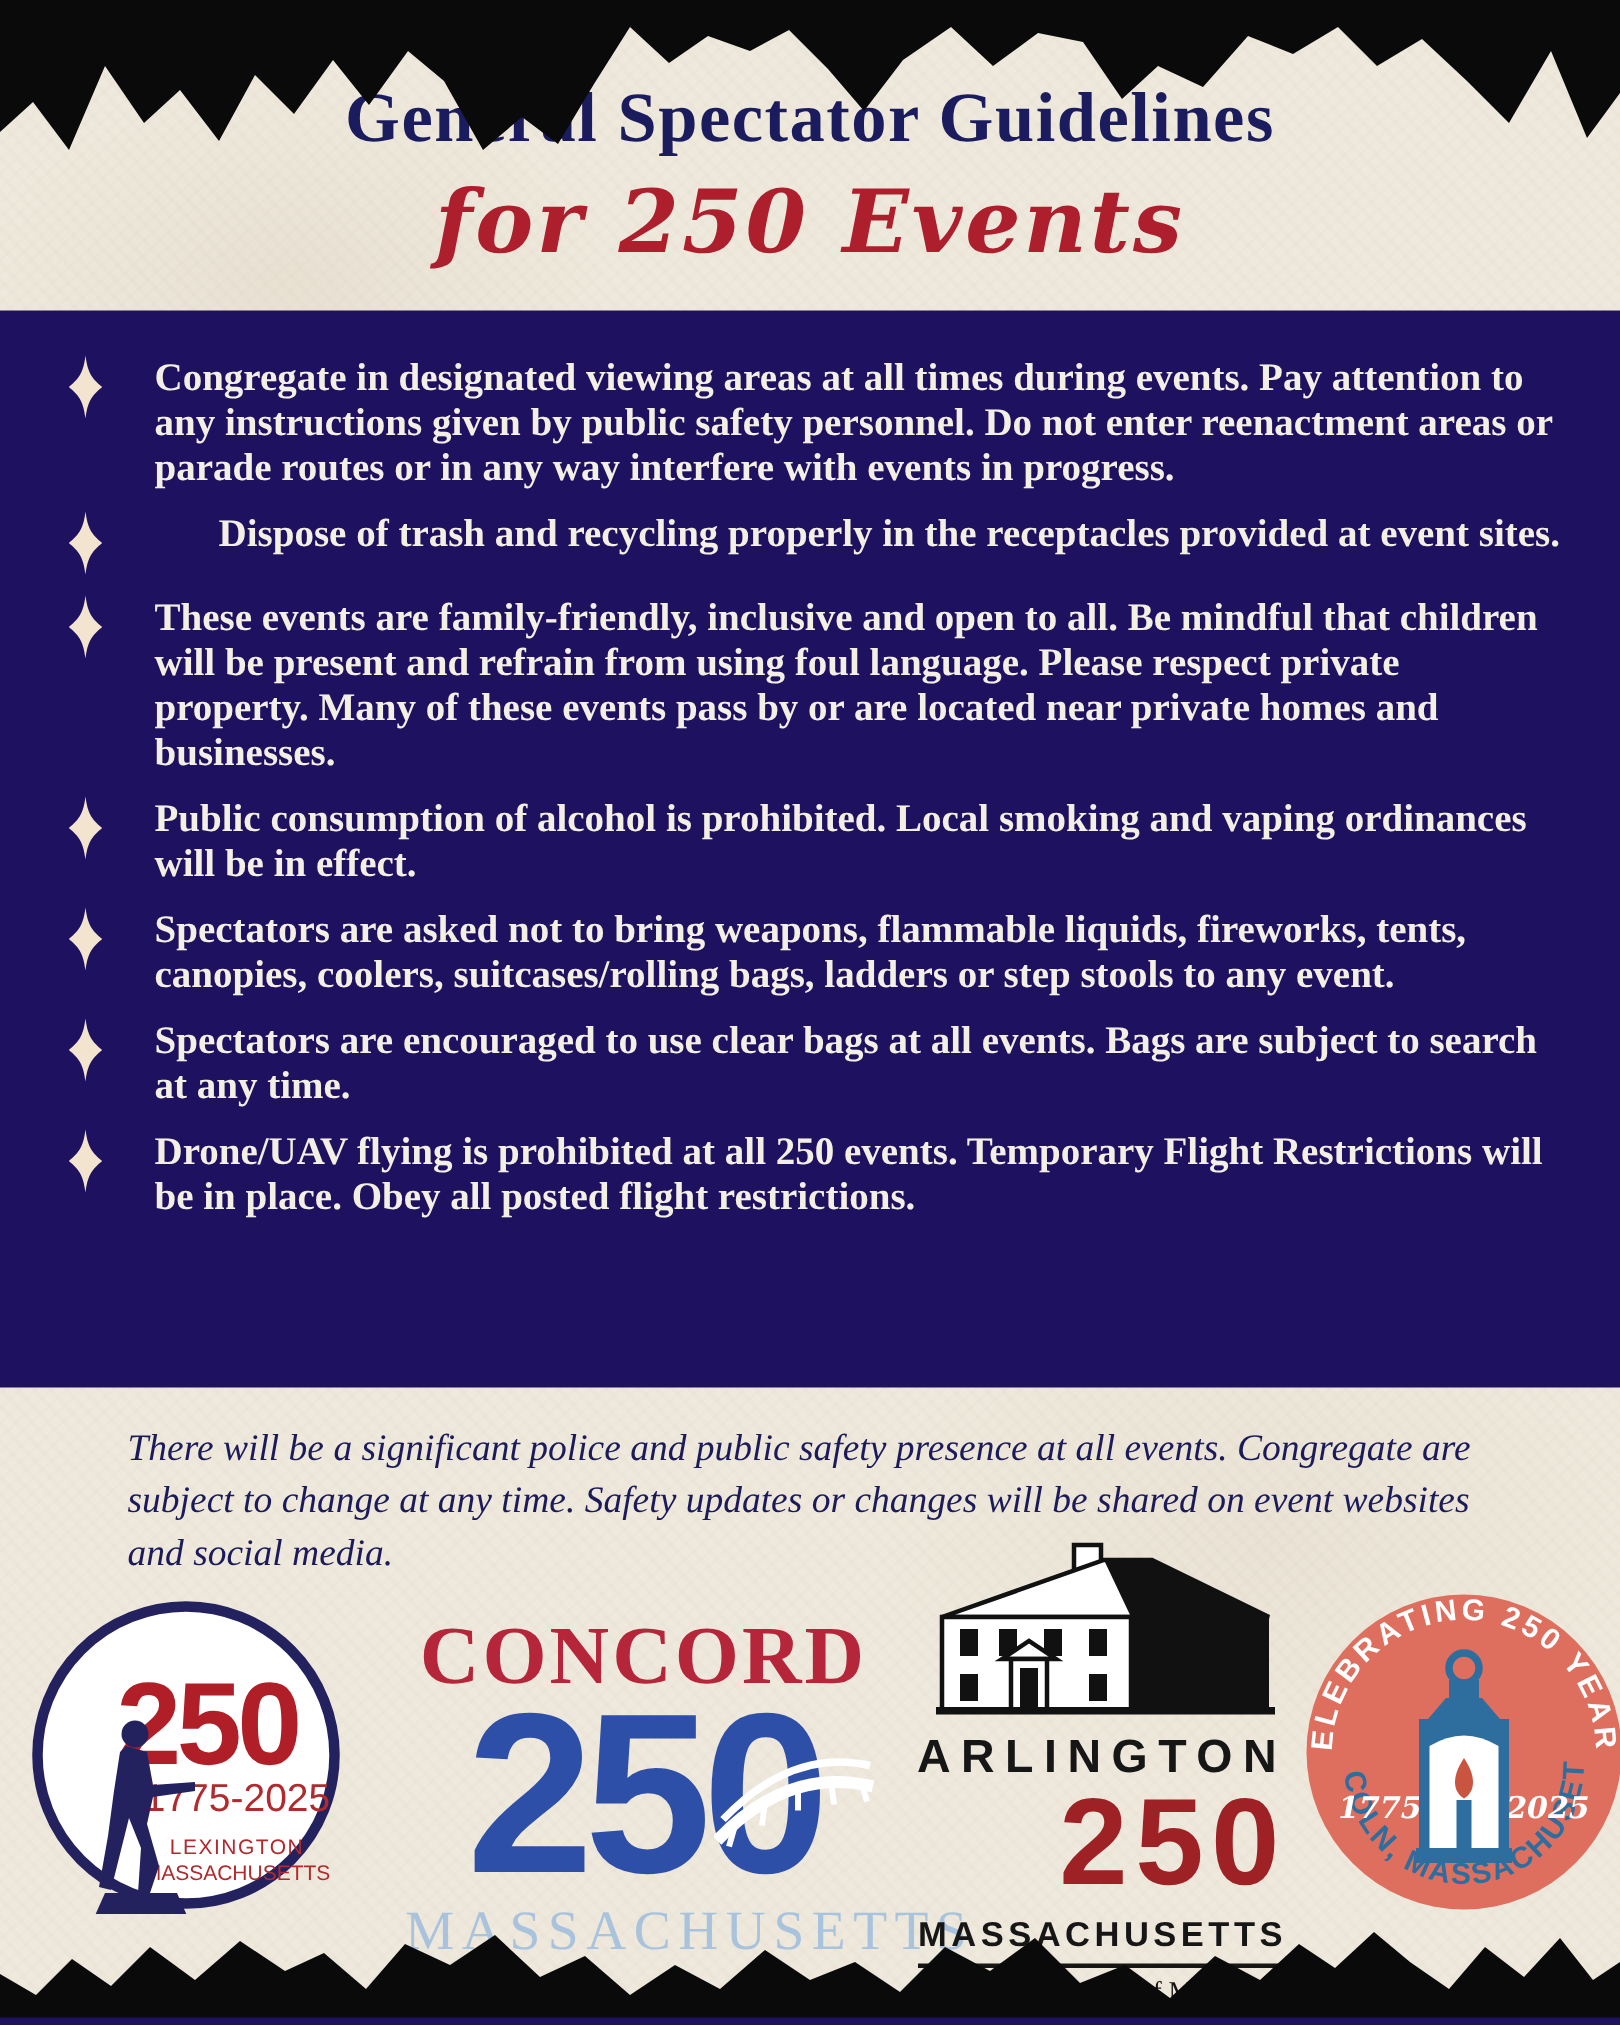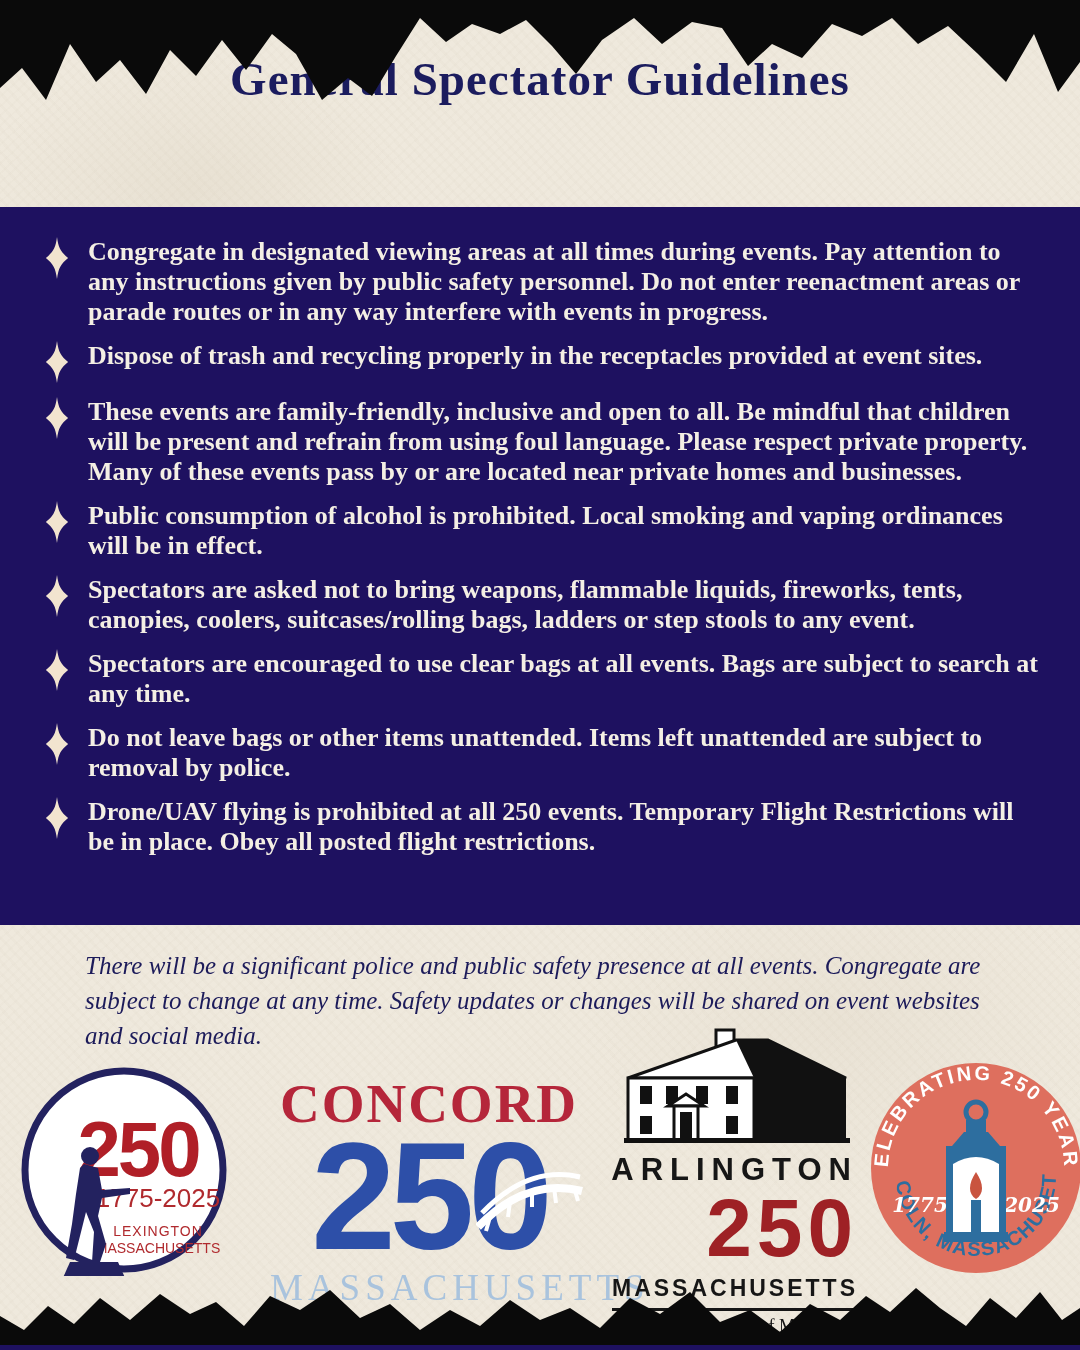--- a/index.html
+++ b/index.html
@@ -30,21 +30,21 @@
     font-style:italic;font-weight:bold;
     font-size:58px;color:#ae1f2d;margin:8px 0 0 0;letter-spacing:2px;
   }
 
   .navy-band{position:absolute;top:207px;left:0;width:1080px;height:718px;background:#1e1160;z-index:3;}
   ul.guidelines{
     list-style:none;margin:0;padding:0;
     position:absolute;top:30px;left:40px;width:1000px;
   }
   ul.guidelines li{
-    display:flex;align-items:flex-start;gap:14px;margin-bottom:14px;
+    display:flex;align-items:flex-start;gap:29px;margin-bottom:14px;justify-content:space-between;
   }
   ul.guidelines .star{flex:0 0 34px;margin-top:0px;}
   ul.guidelines p{
     margin:0;color:#f4efe4;
     font-family:"Liberation Serif", serif;font-weight:bold;
     font-size:26px;line-height:30px;
   }
 
   .footnote{
     position:absolute;top:948px;left:85px;width:930px;z-index:4;
@@ -96,20 +96,21 @@
 <body>
 
 <div class="canvas">
 
   <svg class="torn-top" width="1080" height="115" viewBox="0 0 1080 115">
     <path fill="#0a0a0a" d="M0,0 H1080 V62 L1058,92 1034,34 1006,82 978,54 948,26 918,44 892,18 862,36 832,24 802,58 772,44 748,66 722,28 692,22 662,44 634,18 602,40 576,74 552,46 526,20 500,34 472,24 446,42 420,18 396,56 372,96 348,78 322,100 296,54 272,34 246,70 222,40 196,76 170,50 146,94 120,60 96,82 70,44 46,100 22,68 0,88 Z"></path>
   </svg>
 
   <div class="header">
     <h1 class="title">General Spectator Guidelines</h1>
+    <div class="subtitle">for 250 Events</div>
   </div>
 
   <div class="navy-band">
     <ul class="guidelines">
       <li>
         <svg class="star" width="30" height="42" viewBox="0 0 24 34">
             <path fill="#f2e4cf" d="M12,0 C13.2,9 15,12 21,17 C15,22 13.2,25 12,34 C10.8,25 9,22 3,17 C9,12 10.8,9 12,0 Z"></path>
           </svg>
         <p>Congregate in designated viewing areas at all times during events. Pay attention to any instructions given by public safety personnel. Do not enter reenactment areas or parade routes or in any way interfere with events in progress.</p>
       </li>
@@ -135,26 +136,20 @@
         <svg class="star" width="30" height="42" viewBox="0 0 24 34">
             <path fill="#f2e4cf" d="M12,0 C13.2,9 15,12 21,17 C15,22 13.2,25 12,34 C10.8,25 9,22 3,17 C9,12 10.8,9 12,0 Z"></path>
           </svg>
         <p>Spectators are asked not to bring weapons, flammable liquids, fireworks, tents, canopies, coolers, suitcases/rolling bags, ladders or step stools to any event.</p>
       </li>
       <li>
         <svg class="star" width="30" height="42" viewBox="0 0 24 34">
             <path fill="#f2e4cf" d="M12,0 C13.2,9 15,12 21,17 C15,22 13.2,25 12,34 C10.8,25 9,22 3,17 C9,12 10.8,9 12,0 Z"></path>
           </svg>
         <p>Spectators are encouraged to use clear bags at all events. Bags are subject to search at any time.</p>
-      </li>
-      <li>
-        <svg class="star" width="30" height="42" viewBox="0 0 24 34">
-            <path fill="#f2e4cf" d="M12,0 C13.2,9 15,12 21,17 C15,22 13.2,25 12,34 C10.8,25 9,22 3,17 C9,12 10.8,9 12,0 Z"></path>
-          </svg>
-        <p>Do not leave bags or other items unattended. Items left unattended are subject to removal by police.</p>
       </li>
       <li>
         <svg class="star" width="30" height="42" viewBox="0 0 24 34">
             <path fill="#f2e4cf" d="M12,0 C13.2,9 15,12 21,17 C15,22 13.2,25 12,34 C10.8,25 9,22 3,17 C9,12 10.8,9 12,0 Z"></path>
           </svg>
         <p>Drone/UAV flying is prohibited at all 250 events. Temporary Flight Restrictions will be in place. Obey all posted flight restrictions.</p>
       </li>
     </ul>
   </div>
 

